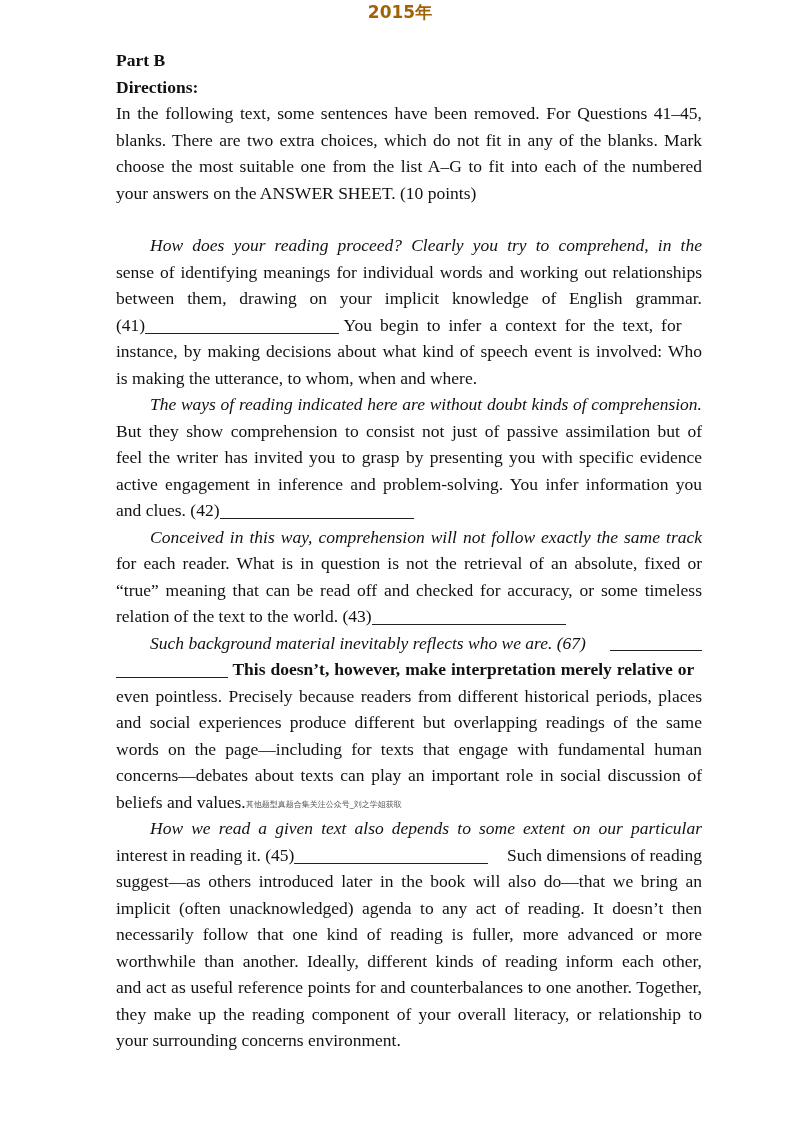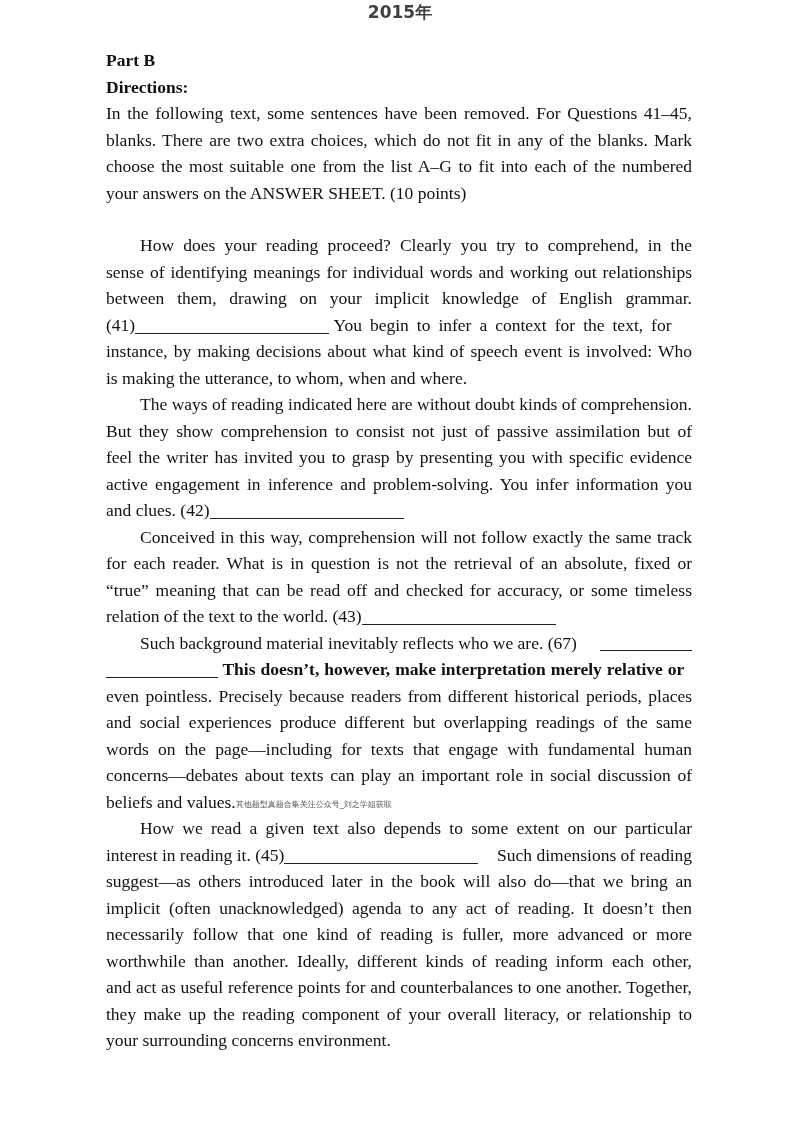--- a/index.html
+++ b/index.html
@@ -1,30 +1,30 @@
 <!DOCTYPE html>
 <html><head>
 <meta charset="utf-8">
 <style>
   html, body { margin: 0; padding: 0; background: #ffffff; }
   body { width: 800px; height: 1132px; position: relative; overflow: hidden; color: #111111; }
   .year {
     position: absolute; top: 0; left: 0; width: 800px; text-align: center;
     font-family: "DejaVu Sans", sans-serif; font-weight: bold; font-size: 17px;
-    line-height: 24px; color: #404040;
+    line-height: 24px; color: #a16207;
   }
-  .page { position: absolute; left: 106px; top: 47px; width: 586px;
+  .page { position: absolute; left: 116px; top: 47px; width: 586px;
     font-family: "Liberation Serif", serif; font-size: 17.5px; }
   .heading { font-weight: bold; height: 26.5px; line-height: 26.5px; font-size: 17.5px; }
   .line {
     display: block; height: 26.5px; line-height: 26.5px; white-space: nowrap;
     text-align: justify; text-align-last: justify; overflow: visible;
   }
   .line.last { text-align-last: left; }
-  .line.indent { padding-left: 34px; }
+  .line.indent { padding-left: 34px; font-style: italic; }
   .blank { display: inline-block; border-bottom: 1px solid #222; height: 18px; vertical-align: -3px; }
   .gap { height: 26px; }
   .wm { font-family: "DejaVu Sans", sans-serif; font-size: 8px; color: #555; vertical-align: 1px; }
 </style>
 </head>
 <body>
 
 <div class="year">2015年</div>
 
 <div class="page">

